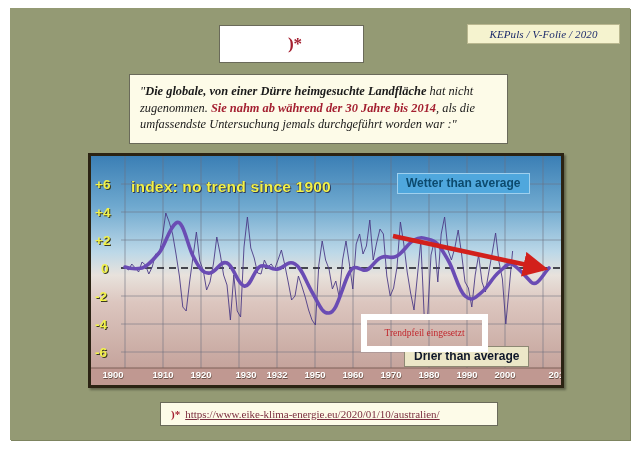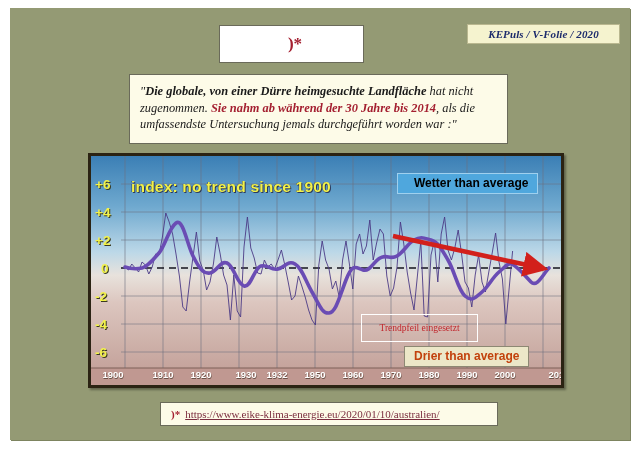--- a/index.html
+++ b/index.html
@@ -21,21 +21,21 @@
   
   .kepuls{
     position:absolute;
     left:457px;top:16px;
     width:151px;height:18px;
     background:#f5f3cf;
     border:1px solid #b9b78f;
     color:#1b2a6b;
     font-family:"Liberation Serif", serif;
     font-style:italic;
-    font-weight:bold;
+    font-weight:normal;
     font-size:11px;
     line-height:18px;
     text-align:center;
     letter-spacing:0.1px;
   }
 
   
   .title-box{
     position:absolute;
     left:209px;top:17px;
@@ -112,44 +112,44 @@
     letter-spacing:0.2px;
     white-space:pre;
   }
 
   
   .box-wetter{
     position:absolute;
     left:306px;top:17px;
     background:#4fa7dd;
     border:1px solid #9fd0ee;
-    padding:2px 8px 3px 16px;
+    padding:2px 8px 3px 8px;
     font-family:"Liberation Sans", sans-serif;
     font-weight:bold;
     font-size:12px;
-    color:#000000;
+    color:#0c4a6e;
     white-space:nowrap;
   }
   .box-drier{
     position:absolute;
     left:313px;top:190px;
     background:#ece7c8;
     border:1px solid #8d8873;
     padding:2px 9px 3px 9px;
     font-family:"Liberation Sans", sans-serif;
     font-weight:bold;
     font-size:12px;
-    color:#c2410c;
+    color:#0f172a;
     white-space:nowrap;
   }
   .box-trend{
     position:absolute;
     left:270px;top:158px;
     width:115px;height:26px;
-    border:1px solid #ffffff;
+    border:6px solid #ffffff;
     background:transparent;
     font-family:"Liberation Serif", serif;
     font-size:9.5px;
     color:#c1272d;
     text-align:center;
     line-height:26px;
     white-space:nowrap;
     overflow:hidden;
   }
 

